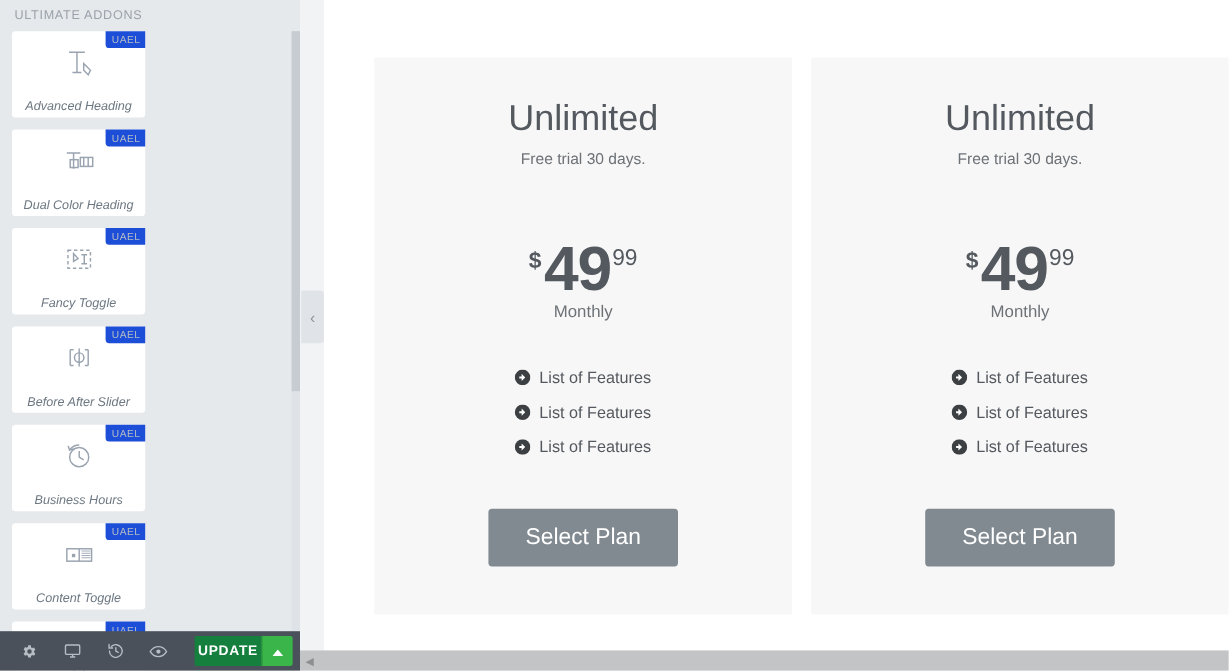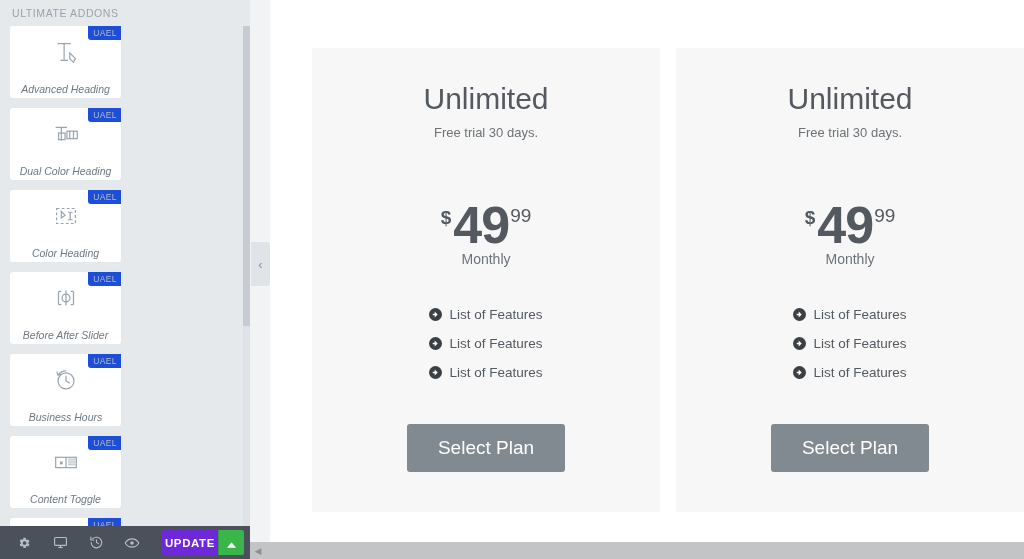--- a/index.html
+++ b/index.html
@@ -119,21 +119,21 @@
   }
   .tool-btn svg { display: block; }
   #update-group {
     margin-left: auto;
     display: flex;
     height: 25px;
     border-radius: 2px;
     overflow: hidden;
   }
   #update-button {
-    background: #6d28d9;
+    background: #15803d;
     color: #ffffff;
     font-size: 11.5px;
     font-weight: bold;
     letter-spacing: .6px;
     padding: 0 3px;
     display: flex; align-items: center; justify-content: center;
     cursor: pointer;
   }
   #update-caret {
     background: #39b54a;
@@ -293,21 +293,21 @@
         </div>
         <div class="widget-card">
           <div class="uael-badge">UAEL</div>
           <div class="widget-icon">
             <svg width="30" height="30" viewBox="0 0 32 32">
               <rect x="6" y="8" width="20" height="16" fill="none" stroke="#9aa4b0" stroke-width="1.3" stroke-dasharray="3 2.4"></rect>
               <path fill="none" stroke="#9aa4b0" stroke-width="1.3" d="M11 11v7l4-2.6z"></path>
               <path fill="none" stroke="#9aa4b0" stroke-width="1.3" d="M18 12h5M20.5 12v8M18 20h5"></path>
             </svg>
           </div>
-          <div class="widget-label">Color Heading</div>
+          <div class="widget-label">Fancy Toggle</div>
         </div>
         <div class="widget-card">
           <div class="uael-badge">UAEL</div>
           <div class="widget-icon">
             <svg width="30" height="30" viewBox="0 0 32 32">
               <path fill="none" stroke="#9aa4b0" stroke-width="1.3" d="M8 9h3M8 9v14M8 23h3M24 9h-3M24 9v14M24 23h-3"></path>
               <circle fill="none" stroke="#9aa4b0" stroke-width="1.3" cx="16" cy="16" r="4.2"></circle>
               <path fill="none" stroke="#9aa4b0" stroke-width="1.3" d="M16 8v16"></path>
             </svg>
           </div>

